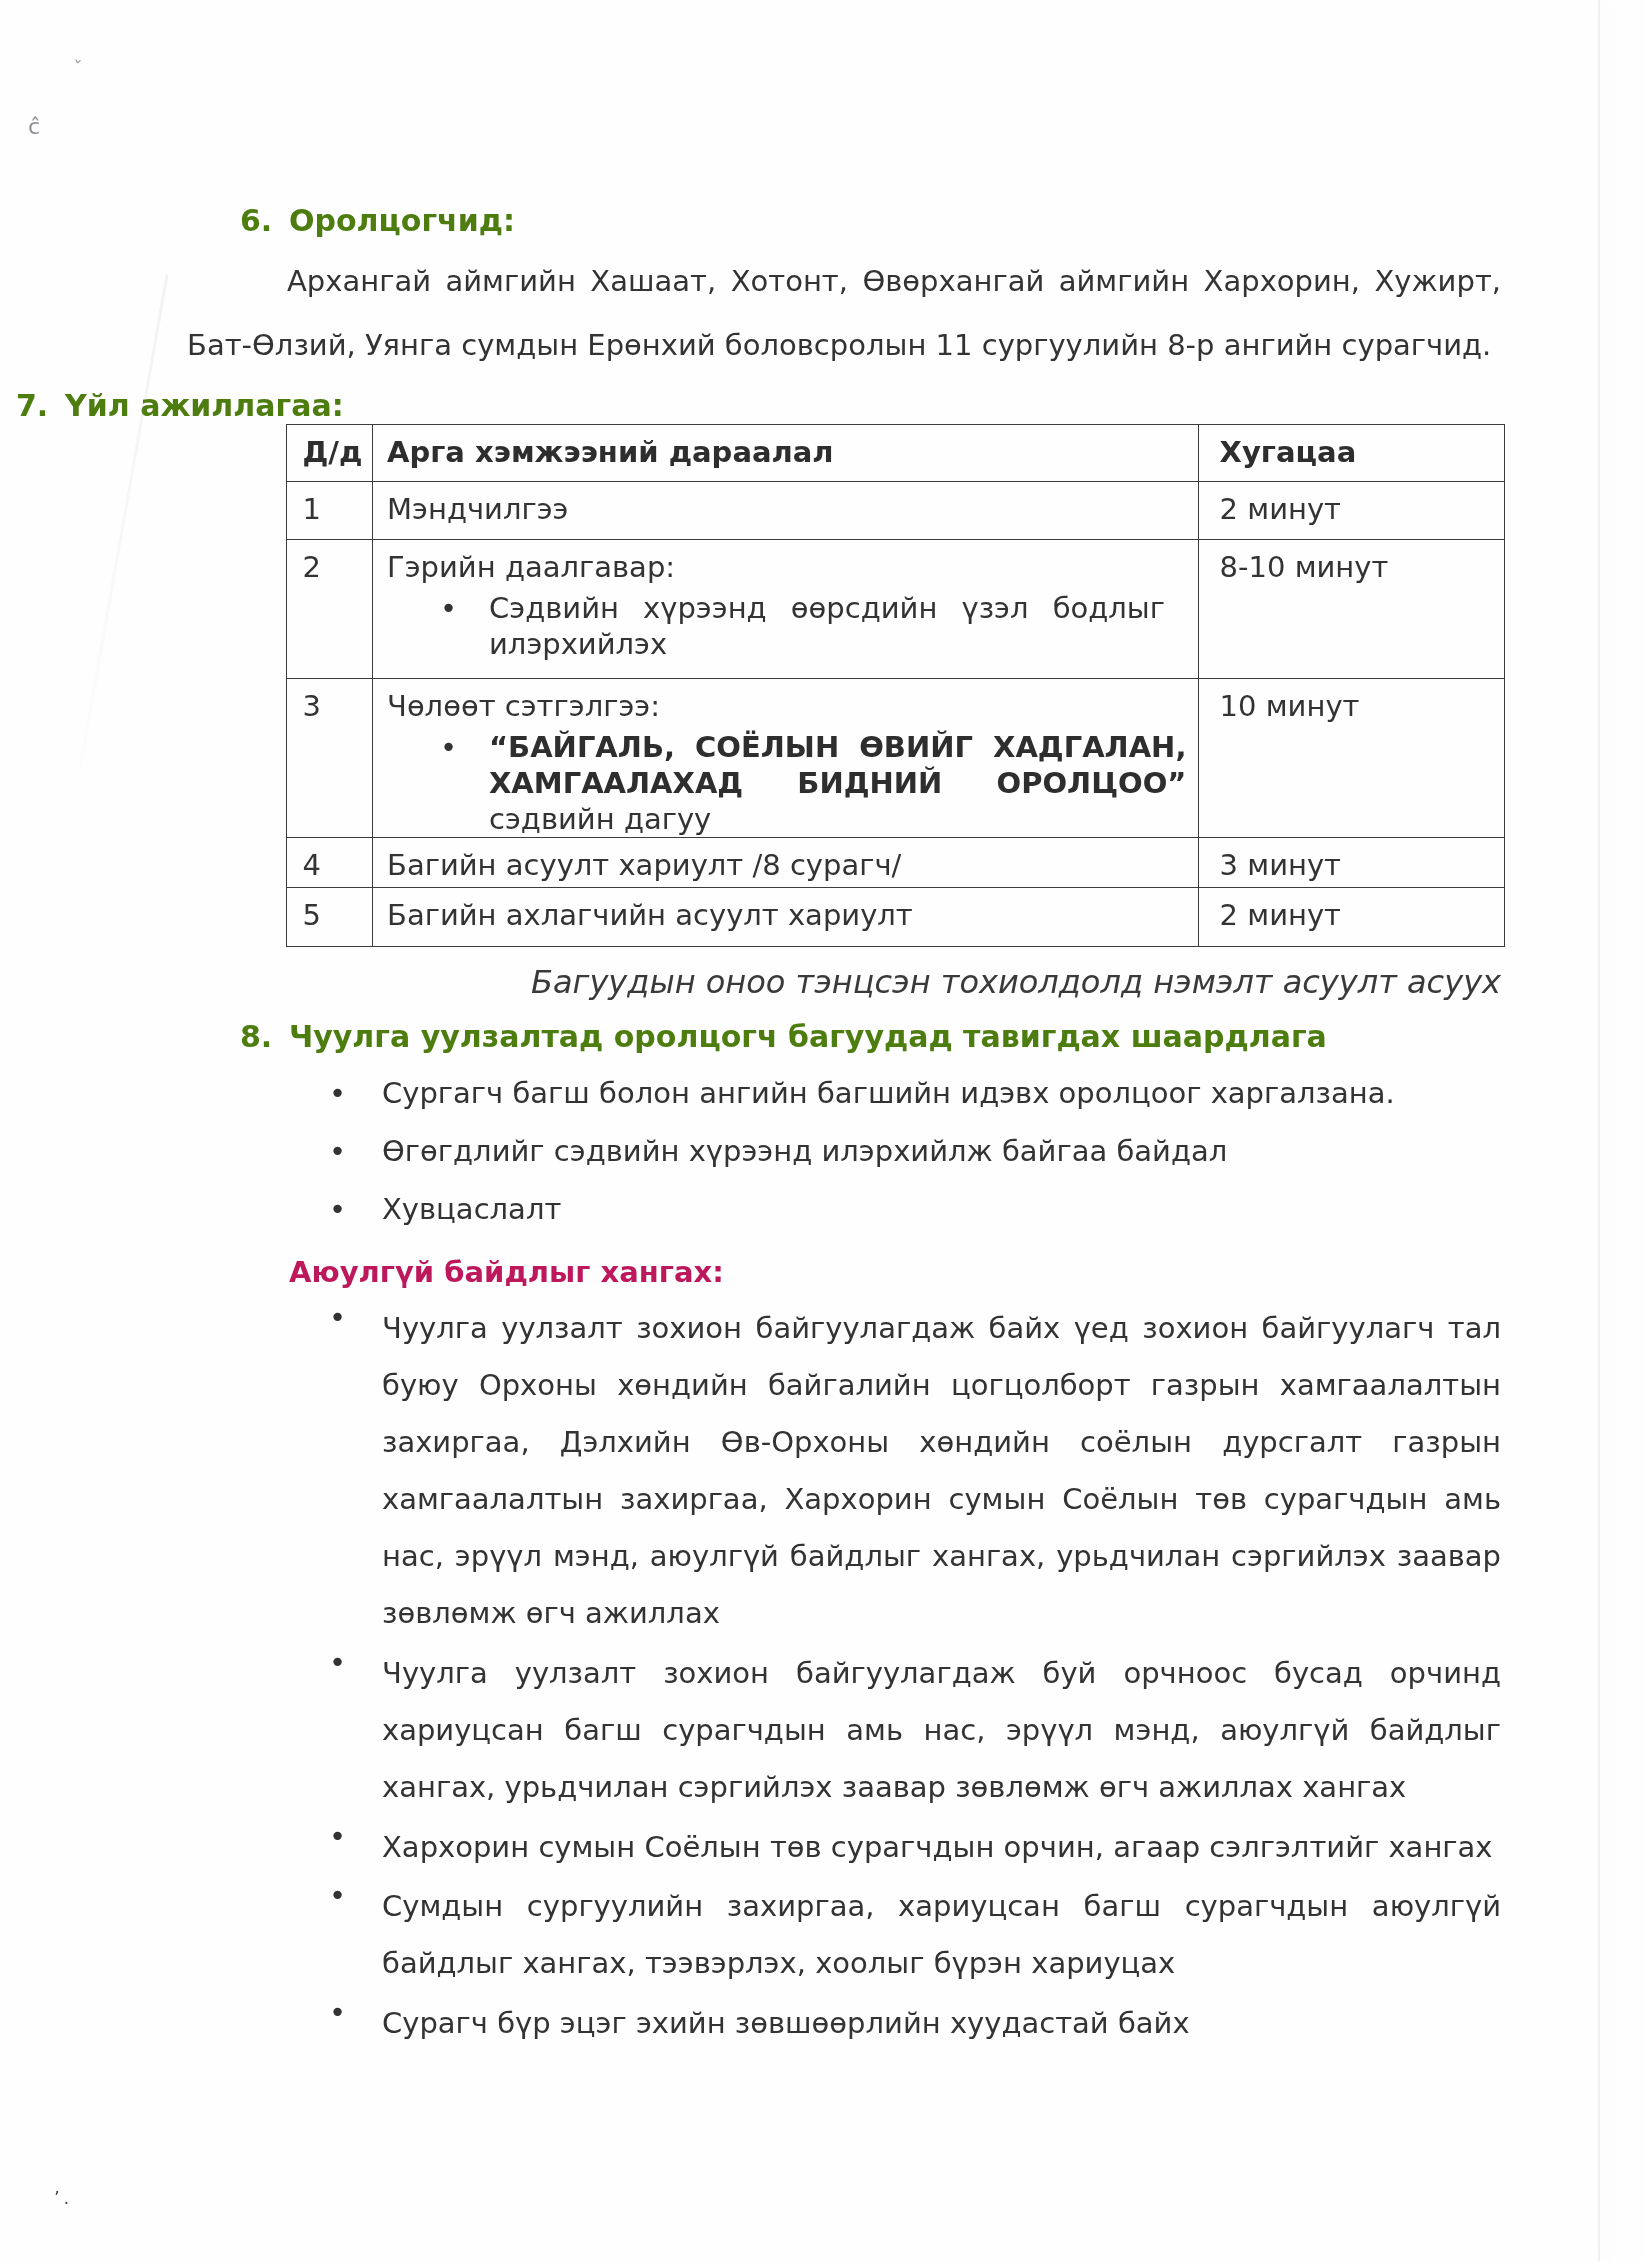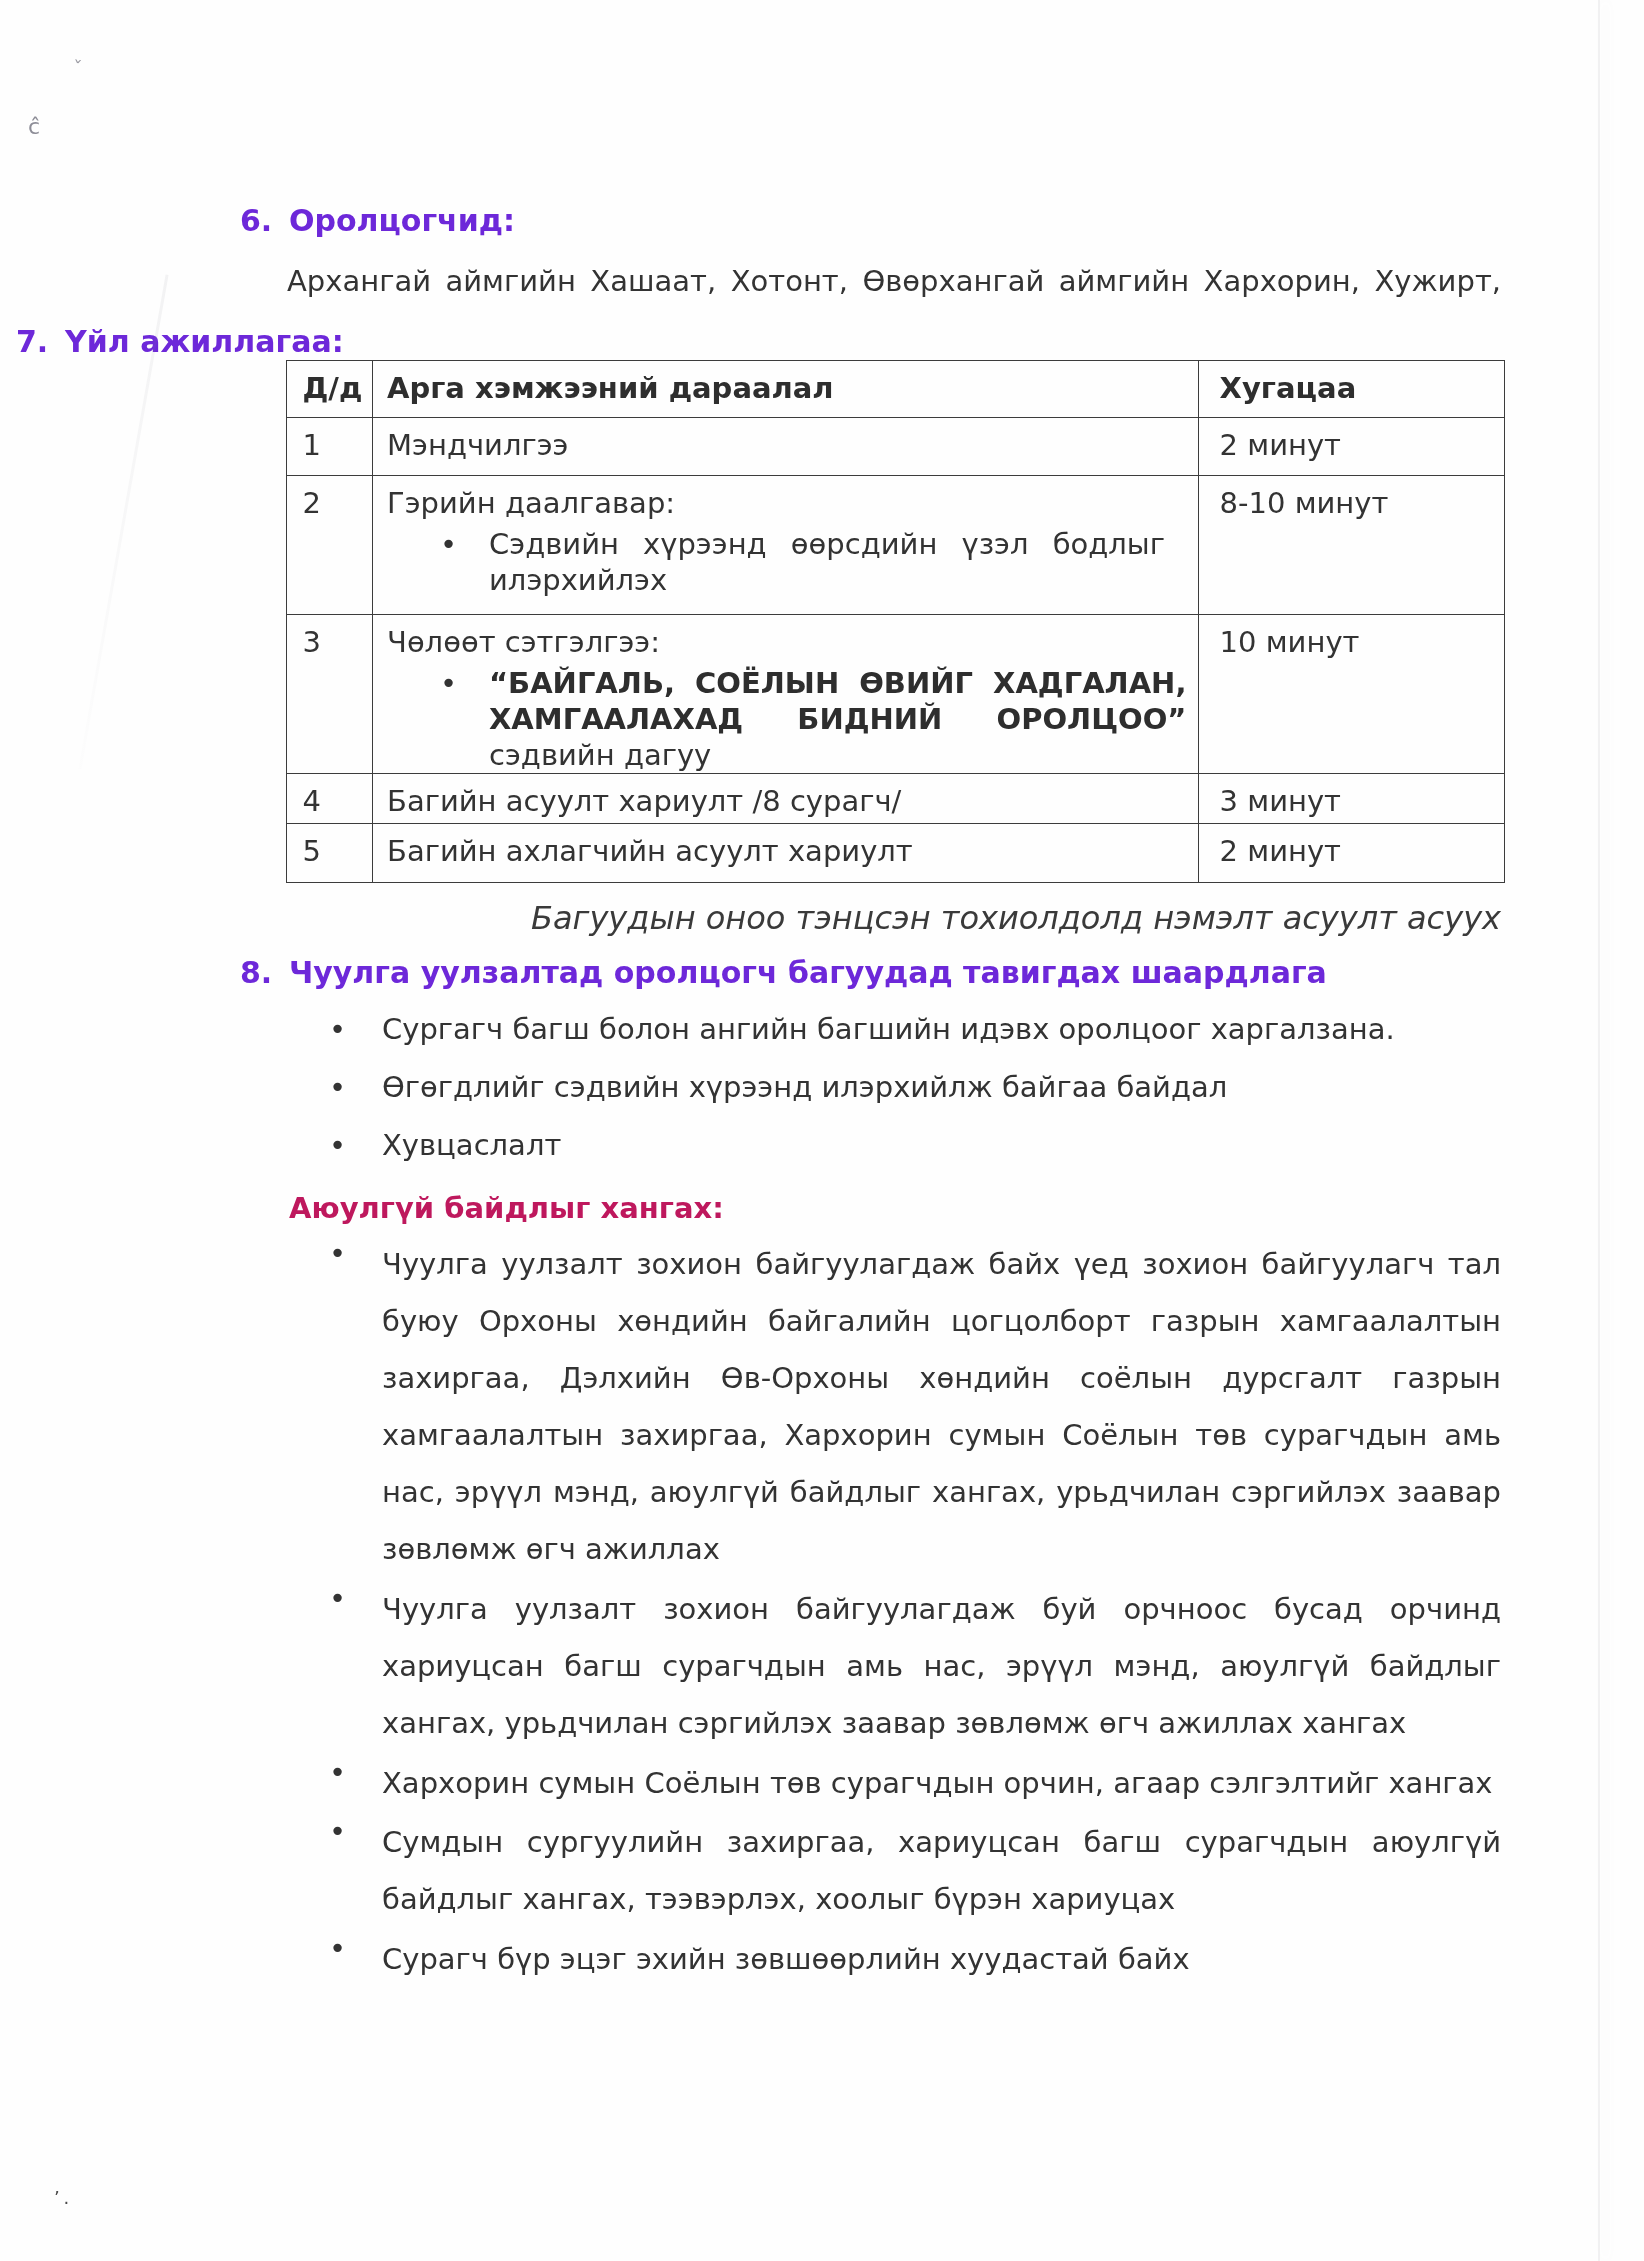--- a/index.html
+++ b/index.html
@@ -43,21 +43,21 @@
     left: 122px; top: 271px;
     width: 3.2px; height: 502px;
     background: linear-gradient(rgba(140,140,150,0.10), rgba(140,140,150,0.01));
     transform: rotate(10deg);
   }
 
   
   .sec-heading {
     margin-left: 240px;
     font-weight: bold;
-    color: #6d28d9;
+    color: #4d7c0f;
     font-size: 30px;
     line-height: 36px;
     white-space: nowrap;
   }
   .sec-num { display: inline-block; width: 49px; }
 
   
   .p6 {
     margin: 10.3px 143px 0 187px;
     line-height: 64px;
@@ -157,20 +157,21 @@
   <span class="artifact a-top2">ĉ</span>
   <span class="artifact a-bottom">ʼ.</span>
   <div class="streak"></div>
   <div class="fold-line"></div>
 
   <div class="sec-heading">
     <span class="sec-num">6.</span><span>Оролцогчид:</span>
   </div>
   <div class="p6">
     <div class="l1">Архангай аймгийн Хашаат, Хотонт, Өвөрхангай аймгийн Хархорин, Хужирт,</div>
+    <div class="l2">Бат-Өлзий, Уянга сумдын Ерөнхий боловсролын 11 сургуулийн 8-р ангийн сурагчид.</div>
   </div>
 
   <div class="sec-heading h7">
     <span class="sec-num">7.</span><span>Үйл ажиллагаа:</span>
   </div>
 
   <table class="activities">
     <colgroup>
         <col class="c-num">
         <col class="c-act">

